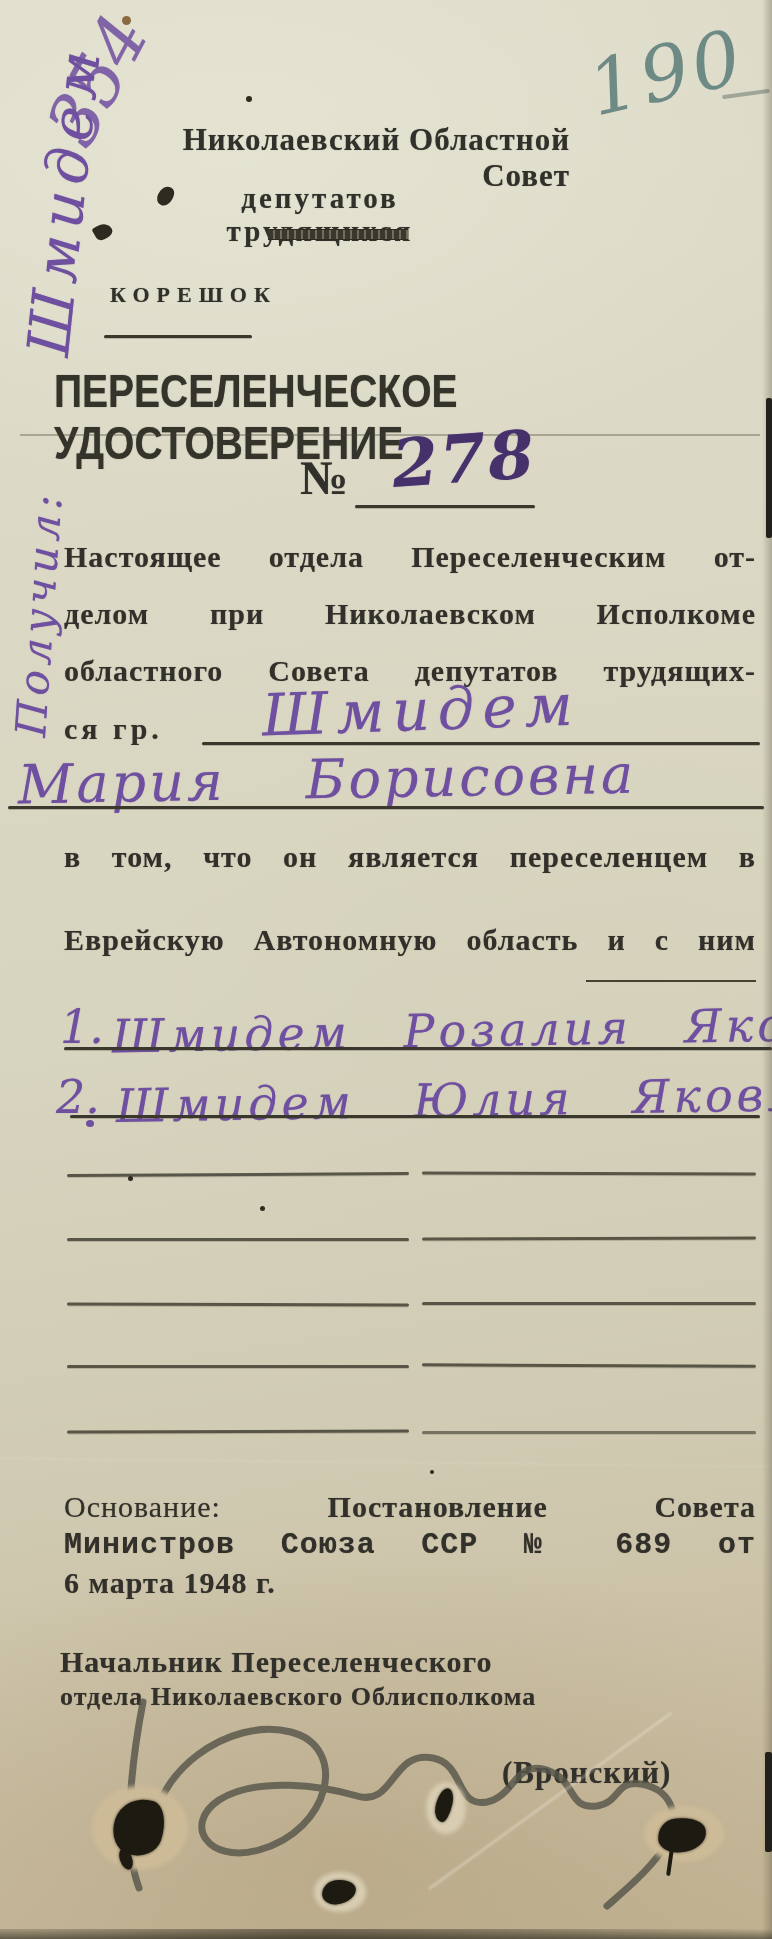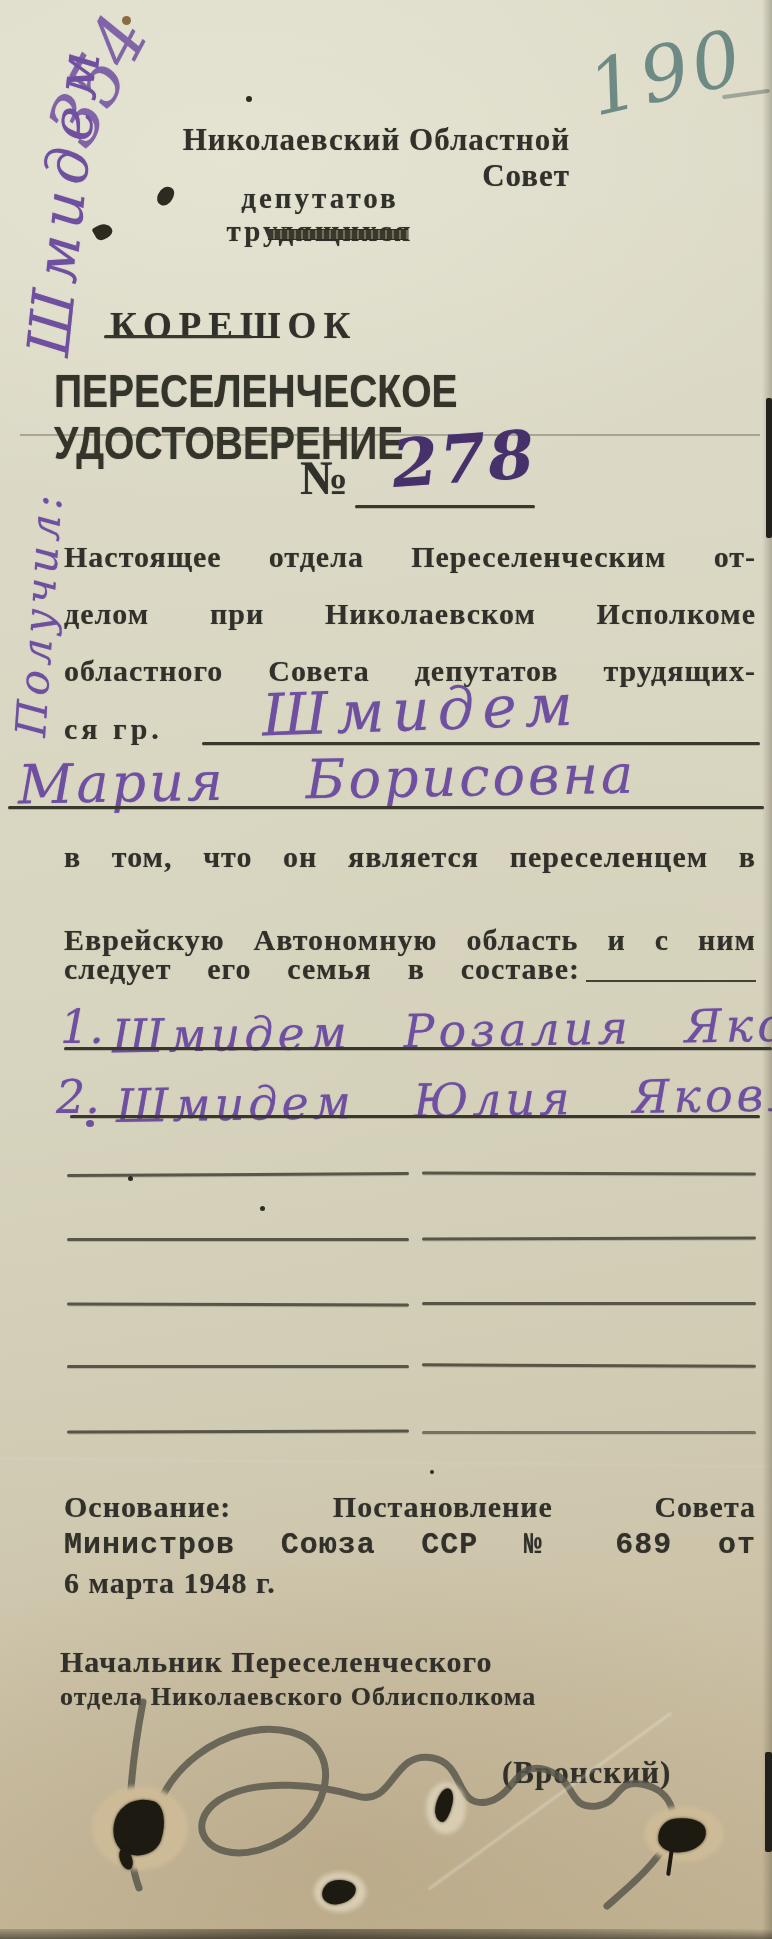--- a/index.html
+++ b/index.html
@@ -39,21 +39,21 @@
 
   <div class="abs pencil" style="left:588px;top:28px;font-size:76px;transform:rotate(-13deg);letter-spacing:4px;">190</div>
   <div class="abs" style="left:722px;top:92px;width:48px;height:4px;background:rgba(95,110,102,.5);transform:rotate(-8deg);border-radius:2px;"></div>
 
   <div class="abs print" style="left:100px;top:122px;width:470px;font-size:31px;text-align:right;">Николаевский Областной Совет</div>
   <div class="abs print" style="left:150px;top:182px;width:340px;font-size:29px;text-align:center;letter-spacing:3px;">депутатов трудящихся</div>
   <div class="abs" style="left:268px;top:229px;width:140px;height:9px;
               background:repeating-linear-gradient(90deg,#3a382c 0 5px,#716e5b 5px 7px);
               border-top:1px solid #2e2c22;border-bottom:1px solid #2e2c22;"></div>
 
-  <div class="abs print" style="left:110px;top:304px;font-size:37px;letter-spacing:7px;">КОРЕШОК</div>
+  <div class="abs print" style="left:110px;top:282px;font-size:22px;letter-spacing:7px;">КОРЕШОК</div>
   <div class="abs rule" style="left:104px;top:335px;width:148px;"></div>
 
   <div class="abs jl" style="left:54px;top:366px;width:700px;font-family:'Liberation Sans','DejaVu Sans',sans-serif;
               font-weight:bold;font-size:39px;color:#35342b;transform:scaleY(1.18);transform-origin:top left;
               text-shadow:0 0 1px rgba(53,52,43,.6);">ПЕРЕСЕЛЕНЧЕСКОЕ УДОСТОВЕРЕНИЕ</div>
   <div class="abs" style="left:20px;top:434px;width:740px;height:2px;background:rgba(70,66,52,.35);"></div>
 
   <div class="abs print" style="left:300px;top:450px;font-size:48px;">№</div>
   <div class="abs hw" style="left:392px;top:420px;font-size:66px;color:#47316b;transform:rotate(-4deg);letter-spacing:2px;font-weight:bold;">278</div>
   <div class="abs rule" style="left:355px;top:505px;width:180px;"></div>
@@ -63,21 +63,20 @@
   <div class="abs print jl" style="left:64px;top:654px;width:692px;font-size:30px;">областного Совета депутатов трудящих-</div>
   <div class="abs print" style="left:64px;top:712px;font-size:30px;letter-spacing:4px;">ся гр.</div>
 
   <div class="abs hw" style="left:262px;top:676px;font-size:58px;letter-spacing:8px;transform:rotate(-2deg);">Шмидем</div>
   <div class="abs rule" style="left:202px;top:742px;width:558px;"></div>
   <div class="abs hw" style="left:18px;top:748px;font-size:54px;letter-spacing:3px;word-spacing:60px;transform:rotate(-1deg);">Мария Борисовна</div>
   <div class="abs rule" style="left:8px;top:806px;width:756px;"></div>
 
   <div class="abs print jl" style="left:64px;top:840px;width:692px;font-size:30px;">в том, что он является переселенцем в</div>
   <div class="abs print jl" style="left:64px;top:923px;width:692px;font-size:30px;">Еврейскую Автономную область и с ним</div>
-  <div class="abs print jl" style="left:64px;top:952px;width:516px;font-size:30px;">следует его семья в составе:</div>
   <div class="abs" style="left:586px;top:980px;width:170px;height:2px;background:#44412f;"></div>
 
   <div class="abs hw" style="left:60px;top:1000px;font-size:46px;">1.</div>
   <div class="abs hw" style="left:112px;top:1002px;font-size:46px;letter-spacing:4px;word-spacing:34px;transform:rotate(-1deg);">Шмидем Розалия Яковлевна</div>
   <div class="abs rule" style="left:64px;top:1047px;width:708px;"></div>
 
   <div class="abs hw" style="left:56px;top:1070px;font-size:46px;">2.</div>
   <div class="abs hw" style="left:116px;top:1072px;font-size:46px;letter-spacing:4px;word-spacing:40px;transform:rotate(-1deg);">Шмидем Юлия Яковлевна</div>
   <div class="abs rule" style="left:70px;top:1115px;width:690px;"></div>
 
@@ -86,21 +85,21 @@
   <div class="abs rule light" style="left:67px;top:1238px;width:342px;"></div>
   <div class="abs rule light" style="left:422px;top:1237px;width:334px;transform:rotate(-.2deg);"></div>
   <div class="abs rule light" style="left:67px;top:1303px;width:342px;transform:rotate(.2deg);"></div>
   <div class="abs rule light" style="left:422px;top:1302px;width:334px;"></div>
   <div class="abs rule light" style="left:67px;top:1365px;width:342px;"></div>
   <div class="abs rule light" style="left:422px;top:1364px;width:334px;transform:rotate(.25deg);"></div>
   <div class="abs rule light" style="left:67px;top:1430px;width:342px;transform:rotate(-.2deg);"></div>
   <div class="abs rule light" style="left:422px;top:1431px;width:334px;opacity:.6;"></div>
 
   <div class="abs print jl" style="left:64px;top:1490px;width:692px;font-size:30px;">
-    <span style="font-weight:bold;">Основание:</span>
+    <span style="font-weight:normal;">Основание:</span>
     <span>Постановление Совета</span>
   </div>
   <div class="abs print jl" style="left:64px;top:1528px;width:692px;font-size:30px;font-family:Liberation Mono, monospace;">Министров Союза ССР № 689 от</div>
   <div class="abs print" style="left:64px;top:1566px;font-size:30px;">6 марта 1948 г.</div>
 
   <div class="abs print" style="left:60px;top:1645px;font-size:30px;">Начальник Переселенческого</div>
   <div class="abs print" style="left:60px;top:1682px;font-size:26px;">отдела Николаевского Облисполкома</div>
   <div class="abs print" style="left:502px;top:1755px;font-size:31px;letter-spacing:1px;">(Вронский)</div>
 
   <svg class="abs" style="left:95px;top:1692px;opacity:.82;filter:blur(.4px);" width="630" height="235" viewBox="0 0 630 235">

